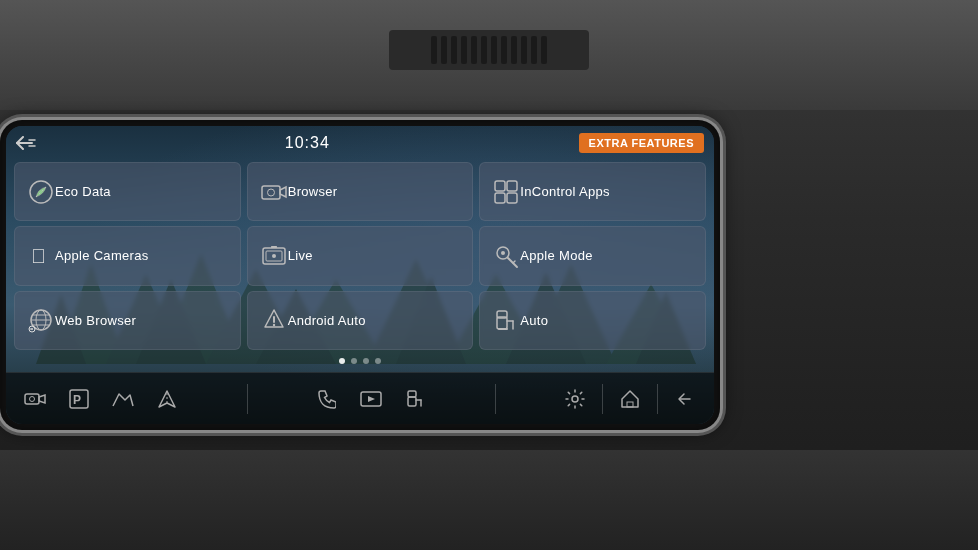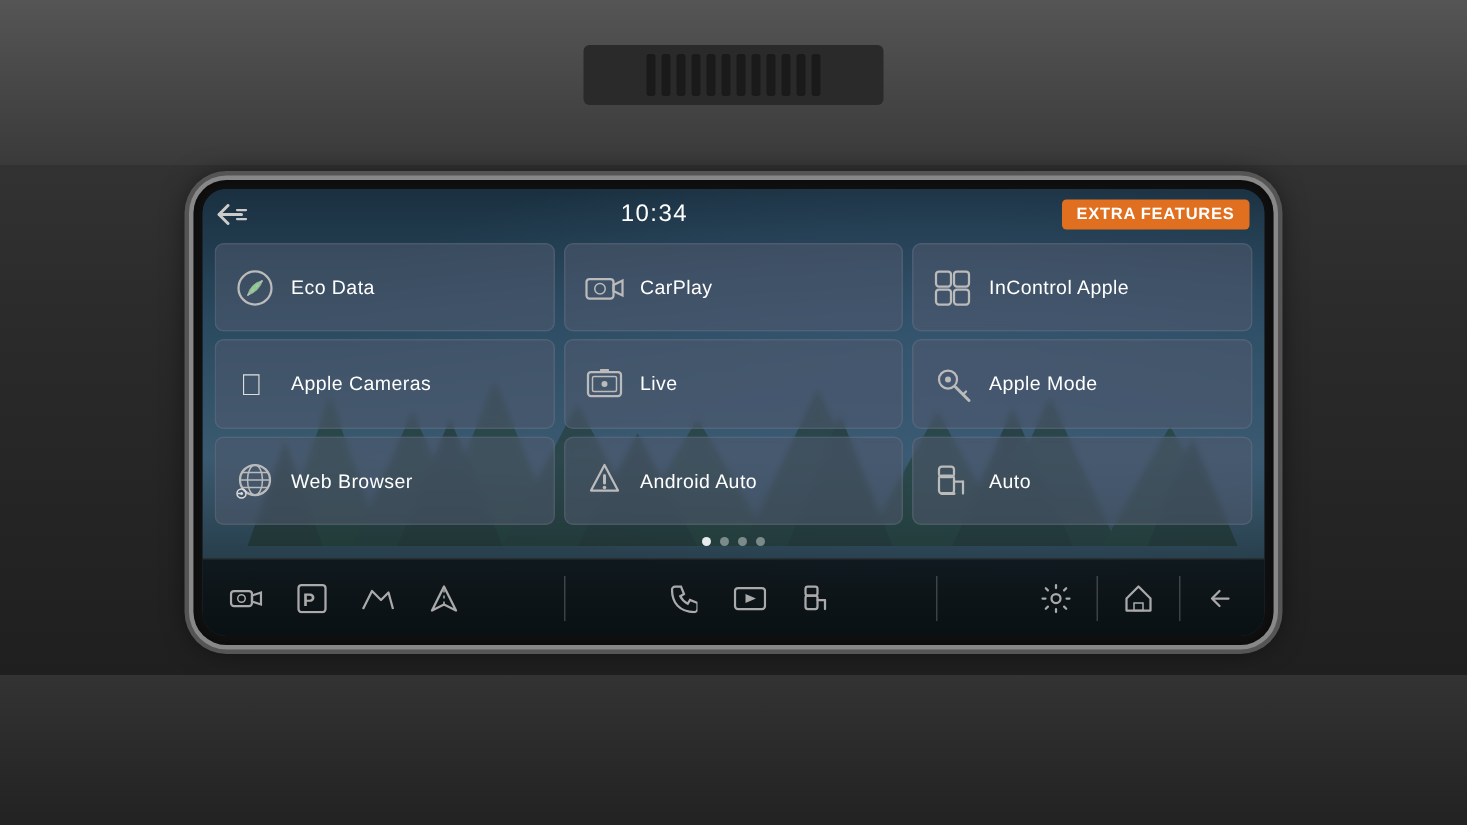--- a/index.html
+++ b/index.html
@@ -13,21 +13,21 @@
       font-family: Arial, sans-serif;
       overflow: hidden;
     }
 
     .car-surround {
       width: 978px;
       height: 550px;
       background: linear-gradient(180deg, #3a3a3a 0%, #2a2a2a 40%, #1a1a1a 100%);
       display: flex;
       align-items: center;
-      justify-content: center;
+      justify-content: flex-start;
       position: relative;
     }
 
     .screen-bezel {
       width: 720px;
       height: 310px;
       background: #111;
       border-radius: 22px;
       padding: 6px;
       box-shadow:
@@ -122,21 +122,20 @@
       flex-direction: column;
       gap: 5px;
       flex: 1;
     }
 
     .grid-item {
       background: rgba(80, 90, 110, 0.55);
       border-radius: 6px;
       display: flex;
       align-items: center;
-      gap: 10px;
       padding: 0 12px;
       flex: 1;
       cursor: pointer;
       border: 1px solid rgba(255,255,255,0.08);
       backdrop-filter: blur(2px);
       min-height: 52px;
     }
 
     .item-icon {
       width: 28px;
@@ -363,21 +362,21 @@
           <div class="grid-col">
 
             <div class="grid-item">
               <div class="item-icon">
                 <svg width="26" height="22" viewBox="0 0 26 22" fill="none">
                   <rect x="1" y="5" width="18" height="13" rx="2" stroke="#bbb" stroke-width="1.5" fill="none"></rect>
                   <polygon points="19,9 25,6 25,16 19,13" stroke="#bbb" stroke-width="1.5" fill="none"></polygon>
                   <circle cx="10" cy="11.5" r="3.5" stroke="#bbb" stroke-width="1"></circle>
                 </svg>
               </div>
-              <span class="item-label">CarPlay</span>
+              <span class="item-label">Browser</span>
             </div>
 
             <div class="grid-item">
               <div class="item-icon">
                 <svg width="26" height="26" viewBox="0 0 26 26" fill="none">
                   <rect x="2" y="5" width="22" height="16" rx="2" stroke="#bbb" stroke-width="1.5" fill="none"></rect>
                   <rect x="5" y="8" width="16" height="10" rx="1" stroke="#bbb" stroke-width="1" fill="none"></rect>
                   <circle cx="13" cy="13" r="2" fill="#bbb"></circle>
                   <rect x="10" y="3" width="6" height="2" fill="#bbb" rx="0.5"></rect>
                 </svg>
@@ -402,21 +401,21 @@
 
             <div class="grid-item">
               <div class="item-icon">
                 <svg width="26" height="26" viewBox="0 0 26 26" fill="none">
                   <rect x="2" y="2" width="10" height="10" rx="2" stroke="#bbb" stroke-width="1.5" fill="none"></rect>
                   <rect x="14" y="2" width="10" height="10" rx="2" stroke="#bbb" stroke-width="1.5" fill="none"></rect>
                   <rect x="2" y="14" width="10" height="10" rx="2" stroke="#bbb" stroke-width="1.5" fill="none"></rect>
                   <rect x="14" y="14" width="10" height="10" rx="2" stroke="#bbb" stroke-width="1.5" fill="none"></rect>
                 </svg>
               </div>
-              <span class="item-label">InControl Apple</span>
+              <span class="item-label">InControl Apps</span>
             </div>
 
             <div class="grid-item">
               <div class="item-icon">
                 <svg width="26" height="26" viewBox="0 0 26 26" fill="none">
                   <circle cx="10" cy="10" r="6" stroke="#bbb" stroke-width="1.5" fill="none"></circle>
                   <circle cx="10" cy="10" r="2" fill="#bbb"></circle>
                   <line x1="15" y1="15" x2="24" y2="24" stroke="#bbb" stroke-width="2" stroke-linecap="round"></line>
                   <line x1="20" y1="20" x2="22" y2="18" stroke="#bbb" stroke-width="1.5" stroke-linecap="round"></line>
                 </svg>

